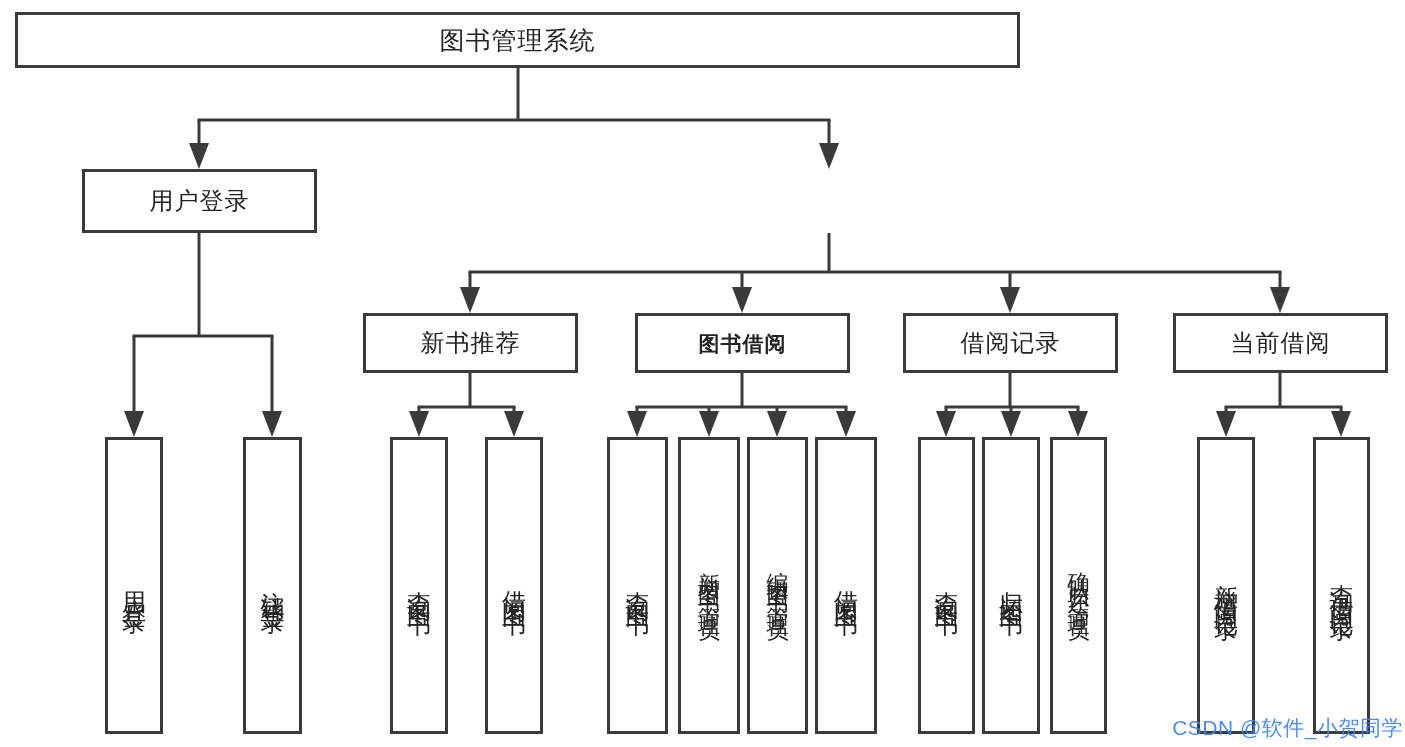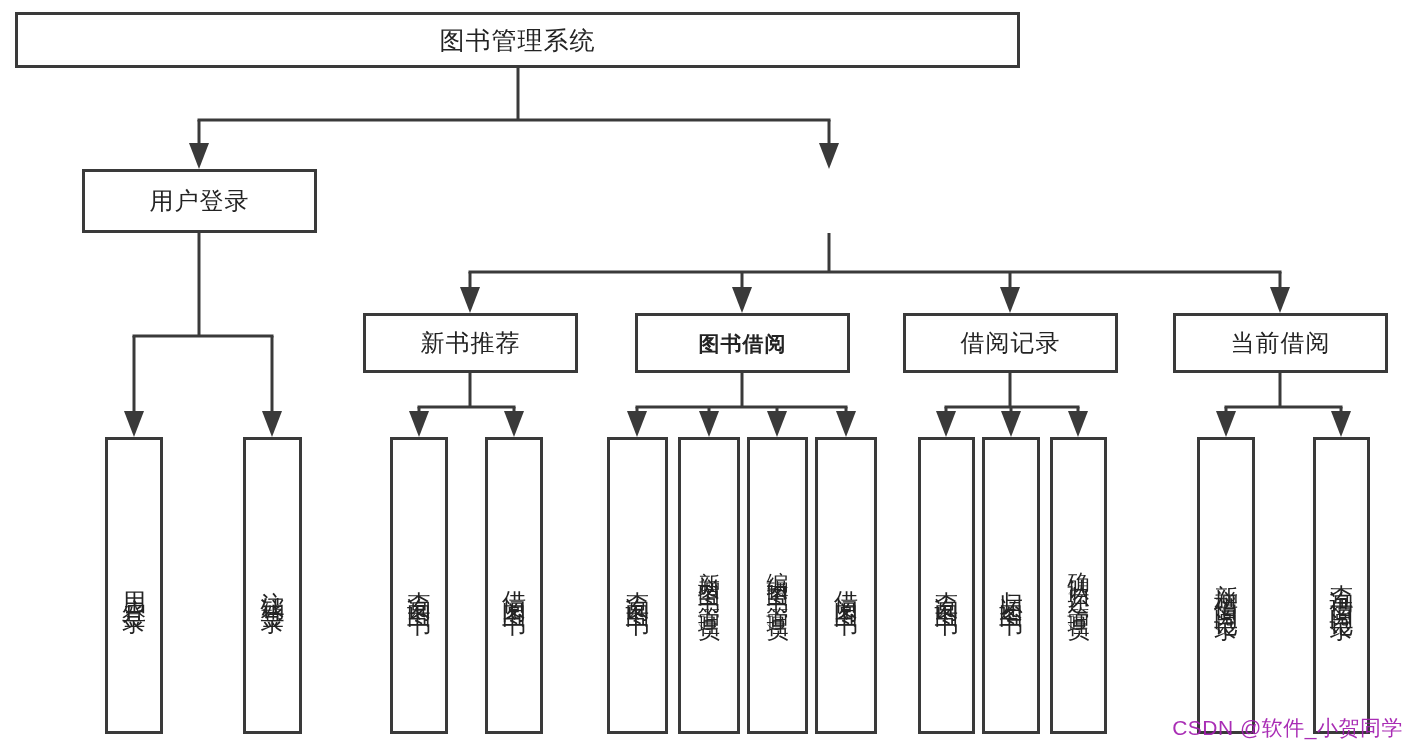--- a/index.html
+++ b/index.html
@@ -140,14 +140,14 @@
       <div class="node v" style="left: 607px; top: 437px; width: 61px; height: 297px; font-size: 24px; color: rgb(35, 35, 35); border-color: rgb(58, 58, 58);">查询图书</div>
       <div class="node v" style="left: 678px; top: 437px; width: 62px; height: 297px; font-size: 22px; color: rgb(35, 35, 35); border-color: rgb(58, 58, 58);">新增图书（管理员）</div>
       <div class="node v" style="left: 747px; top: 437px; width: 61px; height: 297px; font-size: 22px; color: rgb(35, 35, 35); border-color: rgb(58, 58, 58);">编辑图书（管理员）</div>
       <div class="node v" style="left: 815px; top: 437px; width: 62px; height: 297px; font-size: 24px; color: rgb(35, 35, 35); border-color: rgb(58, 58, 58);">借阅图书</div>
       <div class="node v" style="left: 918px; top: 437px; width: 57px; height: 297px; font-size: 24px; color: rgb(35, 35, 35); border-color: rgb(58, 58, 58);">查询图书</div>
       <div class="node v" style="left: 982px; top: 437px; width: 58px; height: 297px; font-size: 24px; color: rgb(35, 35, 35); border-color: rgb(58, 58, 58);">归还图书</div>
       <div class="node v" style="left: 1050px; top: 437px; width: 57px; height: 297px; font-size: 22px; color: rgb(35, 35, 35); border-color: rgb(58, 58, 58);">确认归还（管理员）</div>
       <div class="node v" style="left: 1197px; top: 437px; width: 58px; height: 297px; font-size: 24px; color: rgb(35, 35, 35); border-color: rgb(58, 58, 58);">新增借阅记录</div>
       <div class="node v" style="left: 1313px; top: 437px; width: 57px; height: 297px; font-size: 24px; color: rgb(35, 35, 35); border-color: rgb(58, 58, 58);">查询借阅记录</div>
     </div>
-  <div class="watermark" style="color: #a21caf; margin-left: 31px;">CSDN @软件_小贺同学</div>
+  <div class="watermark" style="color: #3b82f6; margin-left: 31px;">CSDN @软件_小贺同学</div>
 </div>
 
 </body></html>

